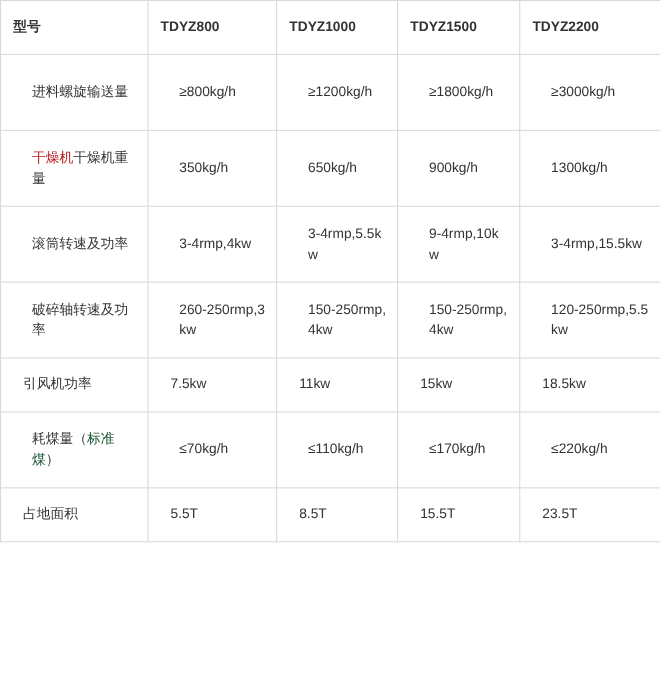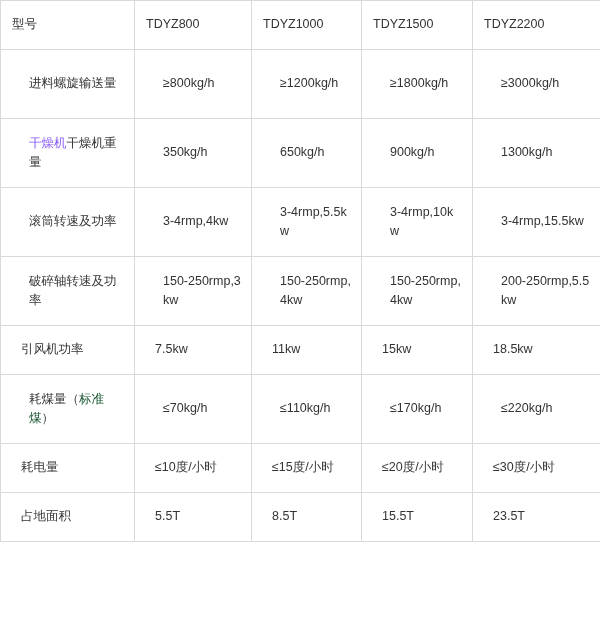--- a/index.html
+++ b/index.html
@@ -27,29 +27,29 @@
   table.spec col.c4 { width: 128px; }
 
   table.spec td {
     border: 1px solid #d9d9d9;
     padding: 9px 10px 9px 11px;
     vertical-align: middle;
     line-height: 1.55;
     word-break: break-all;
     color: #333333;
   }
-  table.spec tr.r-model td { height: 30px; }
+  table.spec tr.r-model td { height: 30px; font-weight: bold; }
   table.spec tr.r-tall td { height: 50px; padding-left: 28px; }
   table.spec tr.r-short td { height: 30px; padding-left: 20px; }
 
   td.label {
     color: #333333;
   }
   .lnk {
-    color: #8b5cf6;
+    color: #b91c1c;
   }
   .lnk-red {
     color: #14532d;
     margin-top: 44px;
   }
 </style>
 </head>
 <body>
 
 <table class="spec">
@@ -79,52 +79,45 @@
         <td class="label"><span class="lnk">干燥机</span><span>干燥机重量</span></td>
         <td>350kg/h</td>
         <td>650kg/h</td>
         <td>900kg/h</td>
         <td>1300kg/h</td>
       </tr>
       <tr class="r-tall">
         <td class="label"><span>滚筒转速及功率</span></td>
         <td>3-4rmp,4kw</td>
         <td>3-4rmp,5.5kw</td>
-        <td>3-4rmp,10kw</td>
+        <td>9-4rmp,10kw</td>
         <td>3-4rmp,15.5kw</td>
       </tr>
       <tr class="r-tall">
         <td class="label"><span>破碎轴转速及功率</span></td>
-        <td>150-250rmp,3kw</td>
+        <td>260-250rmp,3kw</td>
         <td>150-250rmp,4kw</td>
         <td>150-250rmp,4kw</td>
-        <td>200-250rmp,5.5kw</td>
+        <td>120-250rmp,5.5kw</td>
       </tr>
       <tr class="r-short">
         <td class="label"><span>引风机功率</span></td>
         <td>7.5kw</td>
         <td>11kw</td>
         <td>15kw</td>
         <td>18.5kw</td>
       </tr>
       <tr class="r-tall">
         <td class="label"><span>耗煤量（</span><span class="lnk-red">标准煤</span><span>）</span></td>
         <td>≤70kg/h</td>
         <td>≤110kg/h</td>
         <td>≤170kg/h</td>
         <td>≤220kg/h</td>
       </tr>
       <tr class="r-short">
-        <td class="label"><span>耗电量</span></td>
-        <td>≤10度/小时</td>
-        <td>≤15度/小时</td>
-        <td>≤20度/小时</td>
-        <td>≤30度/小时</td>
-      </tr>
-      <tr class="r-short">
         <td class="label"><span>占地面积</span></td>
         <td>5.5T</td>
         <td>8.5T</td>
         <td>15.5T</td>
         <td>23.5T</td>
       </tr>
     </tbody>
 </table>
 
 </body></html>

